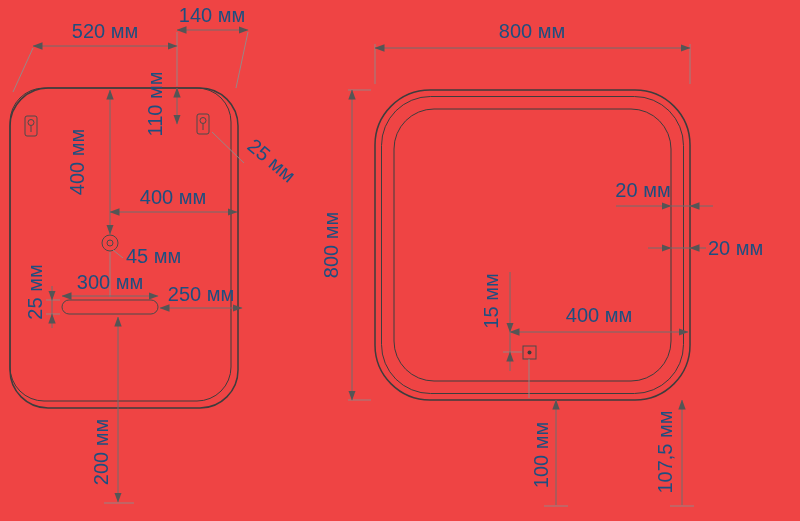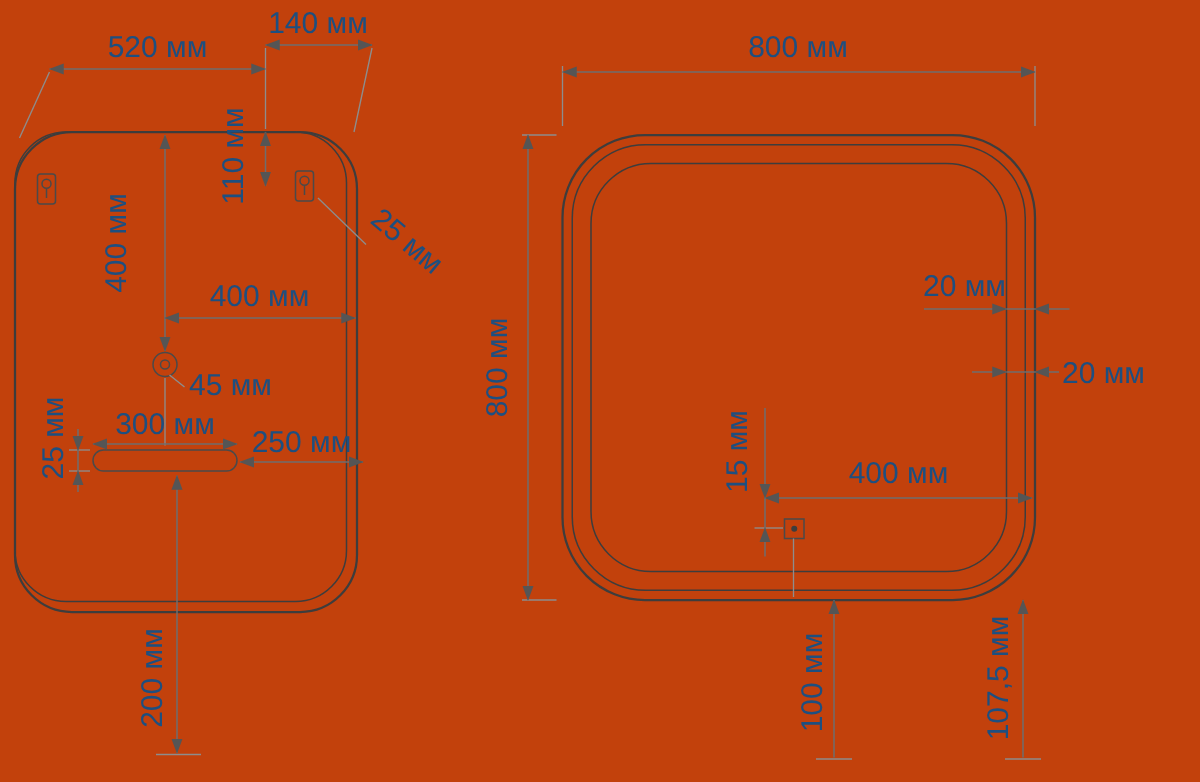--- a/index.html
+++ b/index.html
@@ -1,19 +1,19 @@
 <!DOCTYPE html>
 <html><head>
 <meta charset="utf-8">
 <style>
   html,body{margin:0;padding:0;background:#ffffff;}
   .stage{
     position:relative;
     width:800px;height:521px;
-    background:#c2410c;
+    background:#ef4444;
     font-family:"Liberation Sans", sans-serif;
     overflow:hidden;
   }
   svg{display:block;}
   .outline{fill:none;stroke:#3d3d3d;stroke-width:1.5;}
   .outline2{fill:none;stroke:#3d3d3d;stroke-width:1;}
   .thin{fill:none;stroke:#4a4a4a;stroke-width:1;}
   .dim{stroke:#6e6e6e;stroke-width:1;fill:none;}
   .ext{stroke:#8d8d8d;stroke-width:0.9;fill:none;}
   .lbl{

